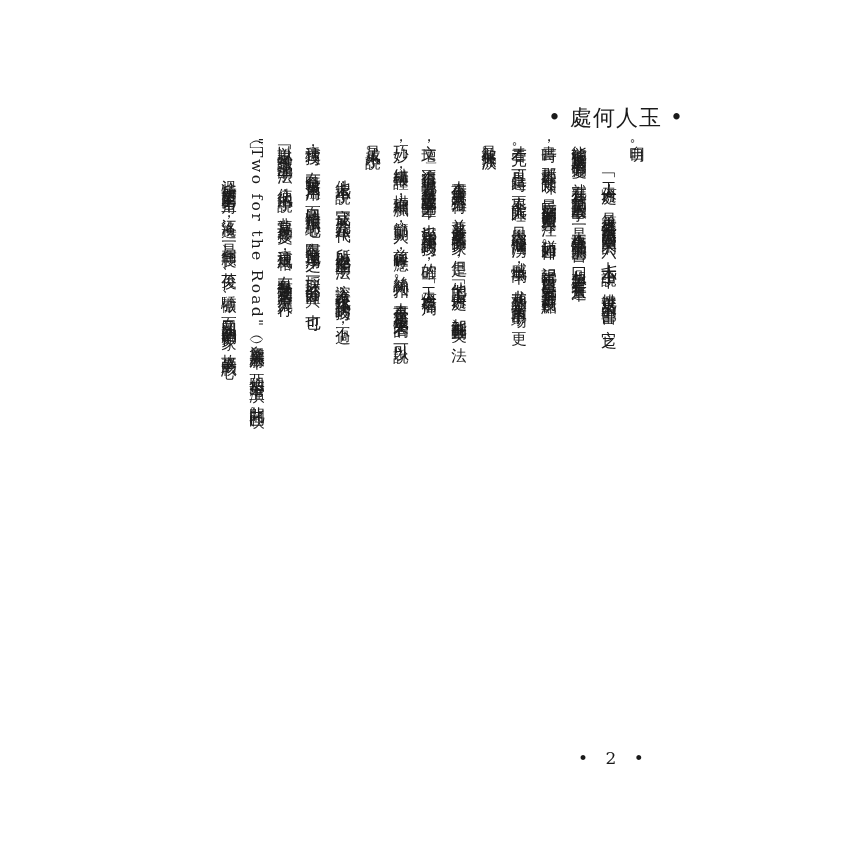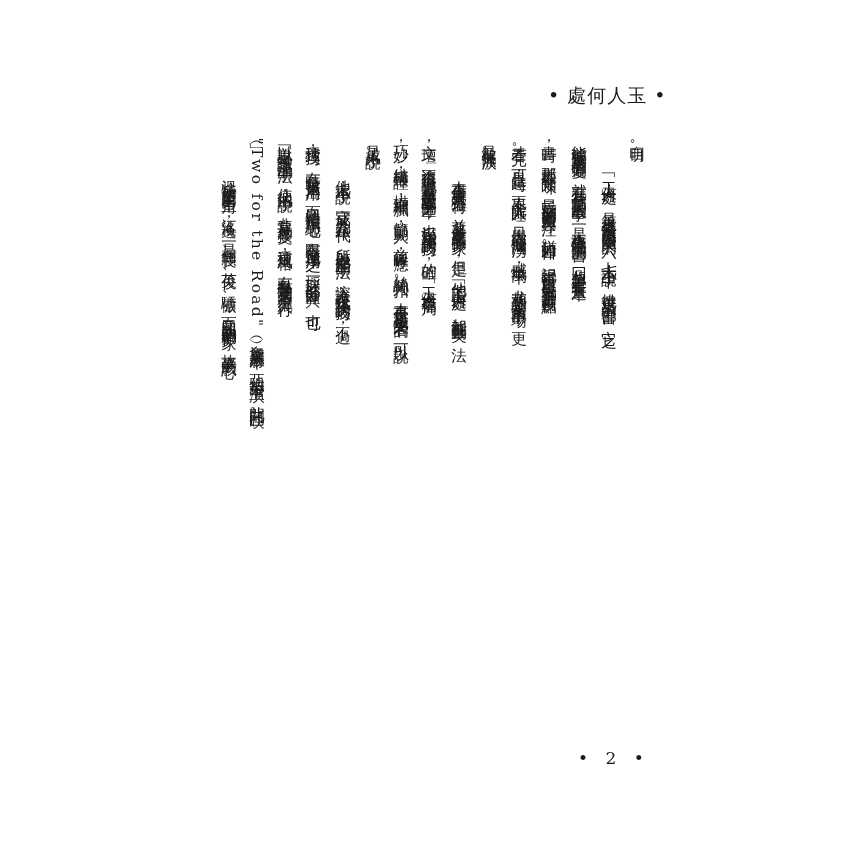--- a/index.html
+++ b/index.html
@@ -10,24 +10,24 @@
     body {
       width: 850px;
       height: 850px;
       position: relative;
       overflow: hidden;
       font-family: "DejaVu Serif", "Liberation Serif", serif;
       color: #1a1a1a;
     }
     .running-head {
       position: absolute;
-      top: 83px;
+      top: 103px;
       left: 548px;
       width: 100px;
-      font-size: 19px;
+      font-size: 22px;
       letter-spacing: 1px;
       white-space: nowrap;
     }
     .page-number {
       position: absolute;
       top: 748px;
       left: 578px;
       font-size: 17px;
       white-space: nowrap;
       letter-spacing: 6px;

